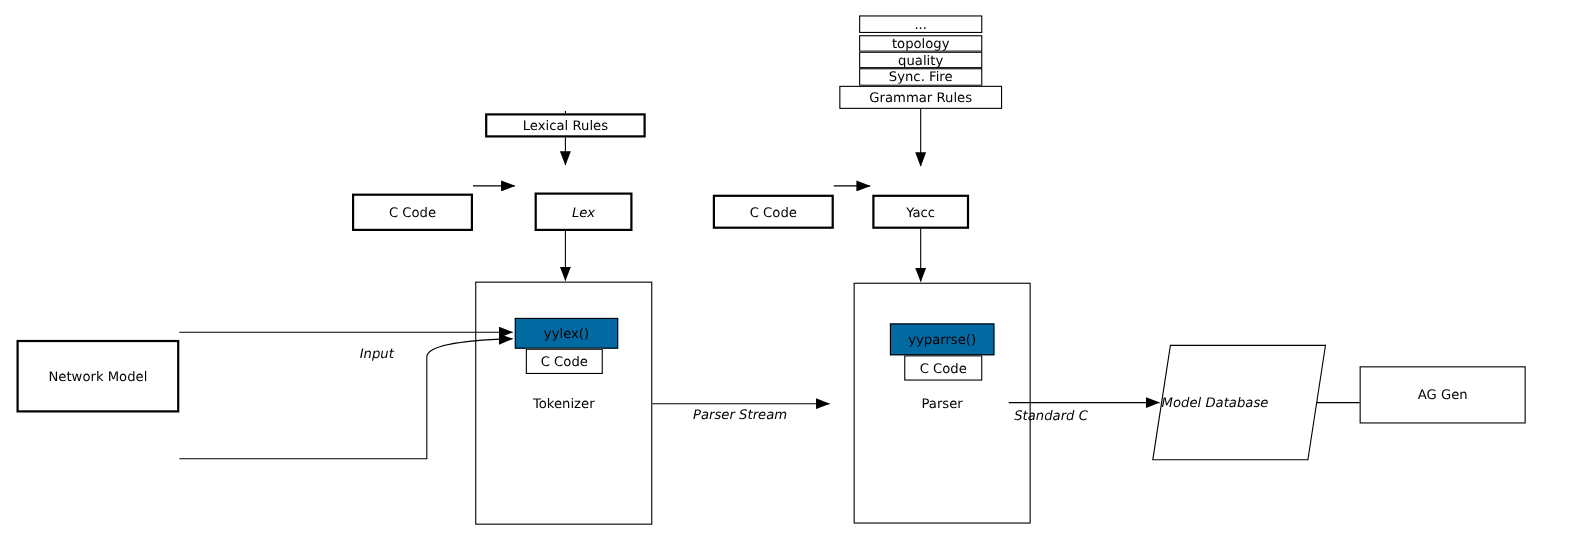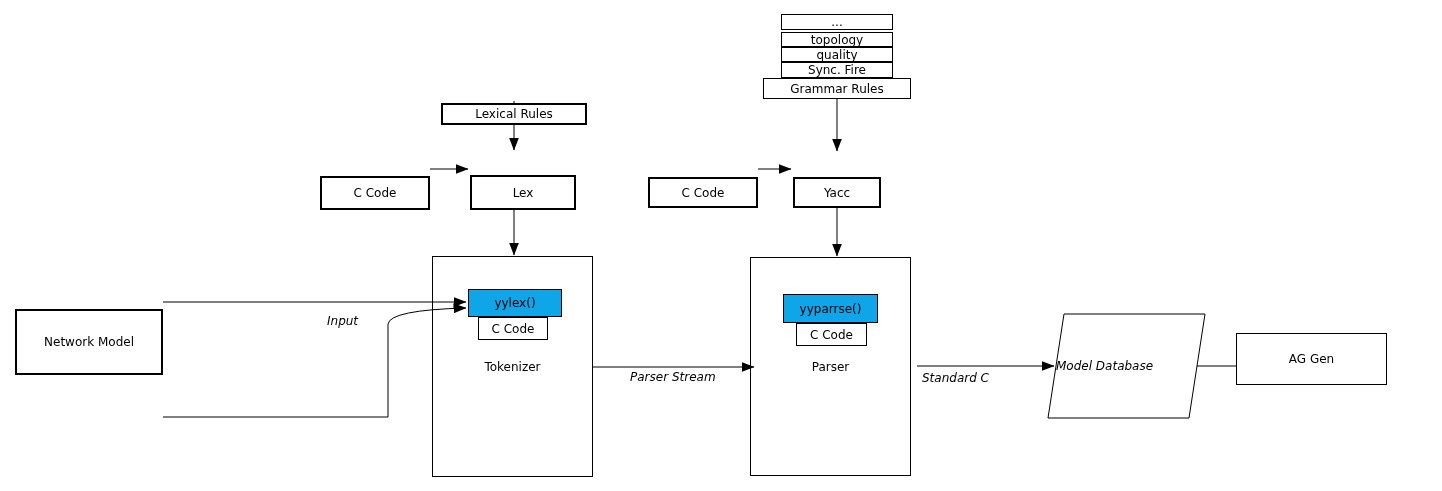--- a/index.html
+++ b/index.html
@@ -21,21 +21,21 @@
     background: #fff;
     display: flex;
     align-items: center;
     justify-content: center;
     text-align: center;
     z-index: 2;
     white-space: nowrap;
   }
   .b2 { border-width: 2px; margin-top: 24px; }
   .container-box { background: transparent; }
-  .hl { background: #0ea5e9; }
+  .hl { background: #0369a1; }
   .floating-label {
     position: absolute;
     z-index: 2;
     text-align: left;
     white-space: nowrap;
     font-style: italic;
   }
   .inner-label {
     position: absolute;
     left: 0; width: 100%;
@@ -71,34 +71,34 @@
   </svg>
 
   <div class="box" style="left:781px; top:14px;  width:112px; height:16px;">...</div>
   <div class="box" style="left:781px; top:32px;  width:112px; height:15px;">topology</div>
   <div class="box" style="left:781px; top:47px;  width:112px; height:15px;">quality</div>
   <div class="box" style="left:781px; top:62px;  width:112px; height:16px;">Sync. Fire</div>
   <div class="box" style="left:763px; top:78px;  width:148px; height:21px;">Grammar Rules</div>
 
   <div class="box b2" style="left:441px; top:79px;  width:146px; height:22px;">Lexical Rules</div>
   <div class="box b2" style="left:320px; top:152px; width:110px; height:34px;">C Code</div>
-  <div class="box b2" style="left:470px; top:151px; width:106px;  height:35px;">Lex</div>
+  <div class="box b2" style="left:486px; top:151px; width:89px;  height:35px;font-style:italic;">Lex</div>
 
   <div class="box b2" style="left:648px; top:153px; width:110px; height:31px;">C Code</div>
   <div class="box b2" style="left:793px; top:153px; width:88px;  height:31px;">Yacc</div>
 
   <div class="box b2" style="left:15px; top:285px; width:148px; height:66px;">Network Model</div>
 
   <div class="box container-box" style="left:432px; top:256px; width:161px; height:221px;">
     <div class="box hl" style="left:35px; top:32px; width:94px; height:28px;">yylex()</div>
     <div class="box" style="left:45px; top:60px; width:70px; height:23px;">C Code</div>
     <div class="inner-label" style="top:103px;">Tokenizer</div>
   </div>
 
-  <div class="box container-box" style="left:750px; top:257px; width:161px; height:219px;padding-left:28px;">
+  <div class="box container-box" style="left:776px; top:257px; width:161px; height:219px;padding-left:28px;">
     <div class="box hl" style="left:32px; top:36px; width:95px; height:29px;">yyparrse()</div>
     <div class="box" style="left:45px; top:65px; width:71px; height:23px;">C Code</div>
     <div class="inner-label" style="top:102px;">Parser</div>
   </div>
 
   <div class="floating-label" style="left:1056px; top:359px; width:141px;">Model Database</div>
 
   <div class="box" style="left:1236px; top:333px; width:151px; height:52px;">AG Gen</div>
 
   <div class="floating-label" style="left:327px; top:314px; width:58px;">Input</div>

